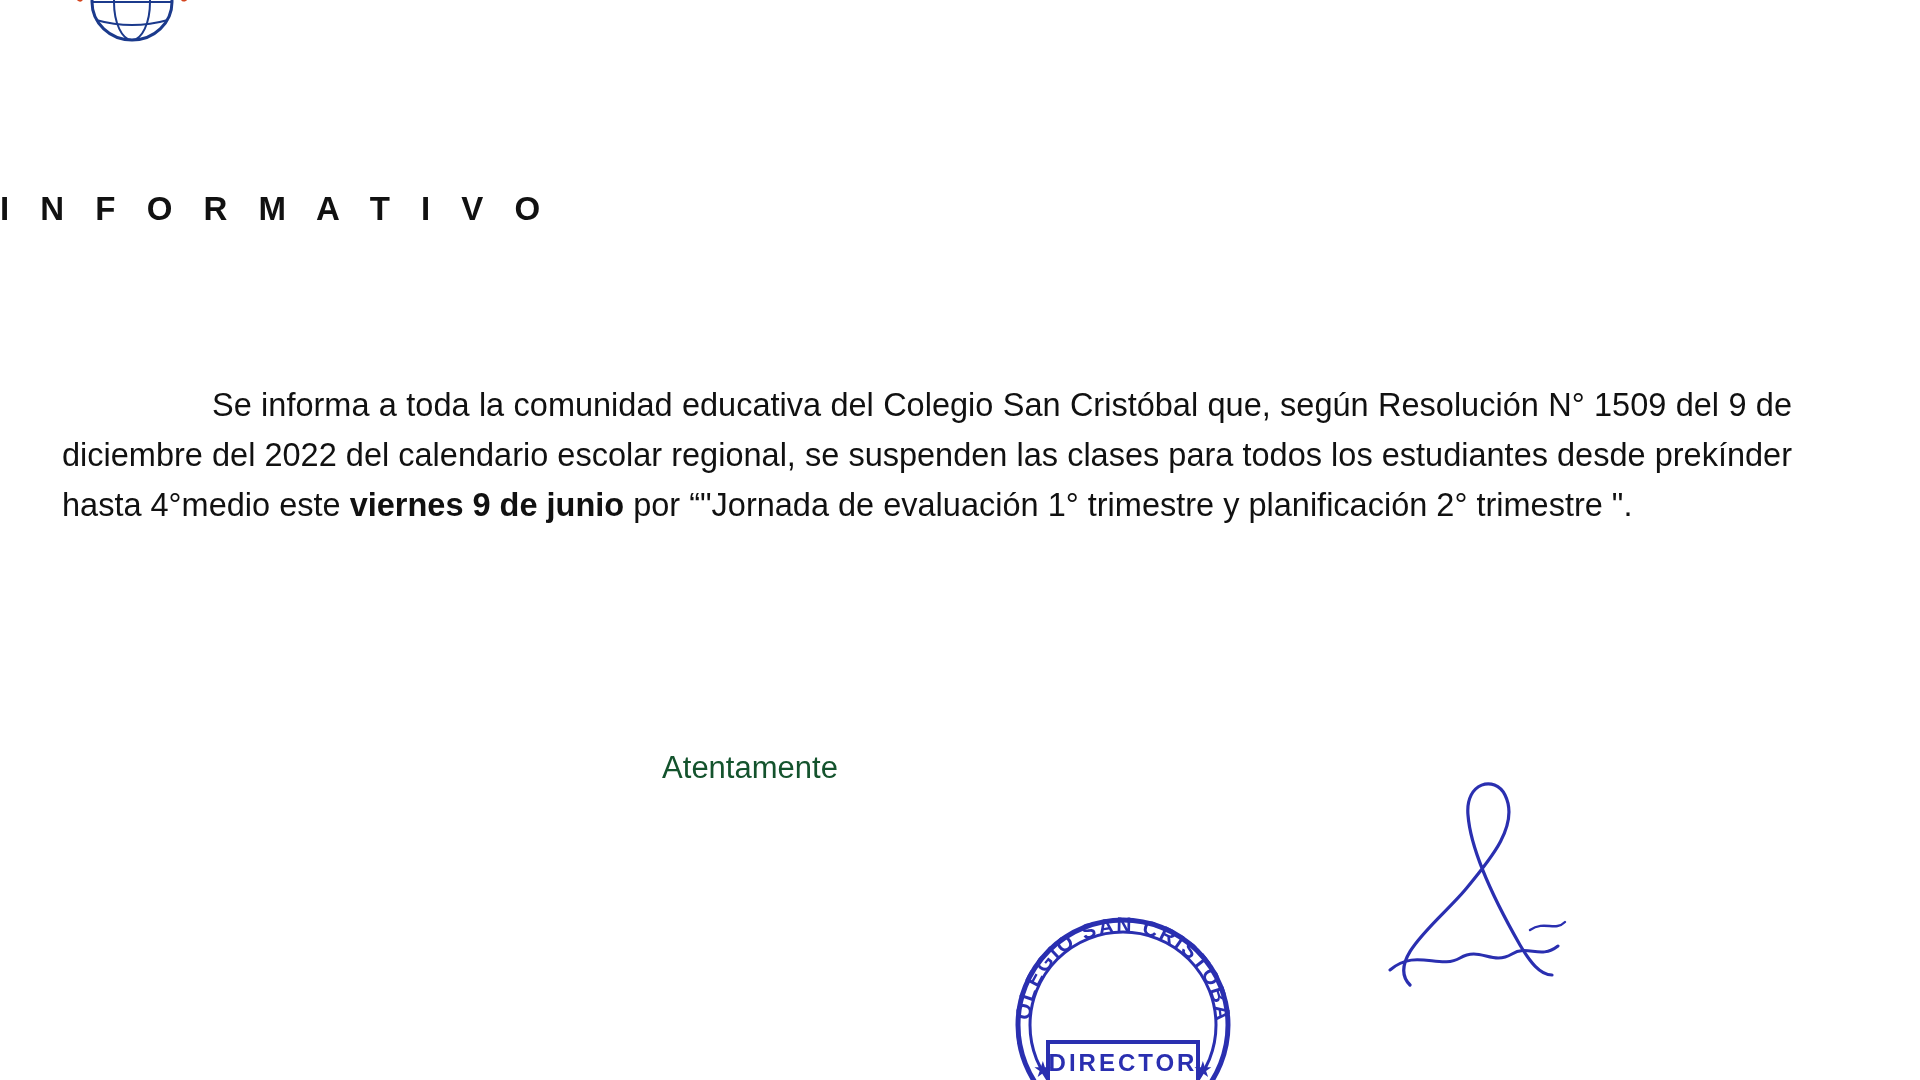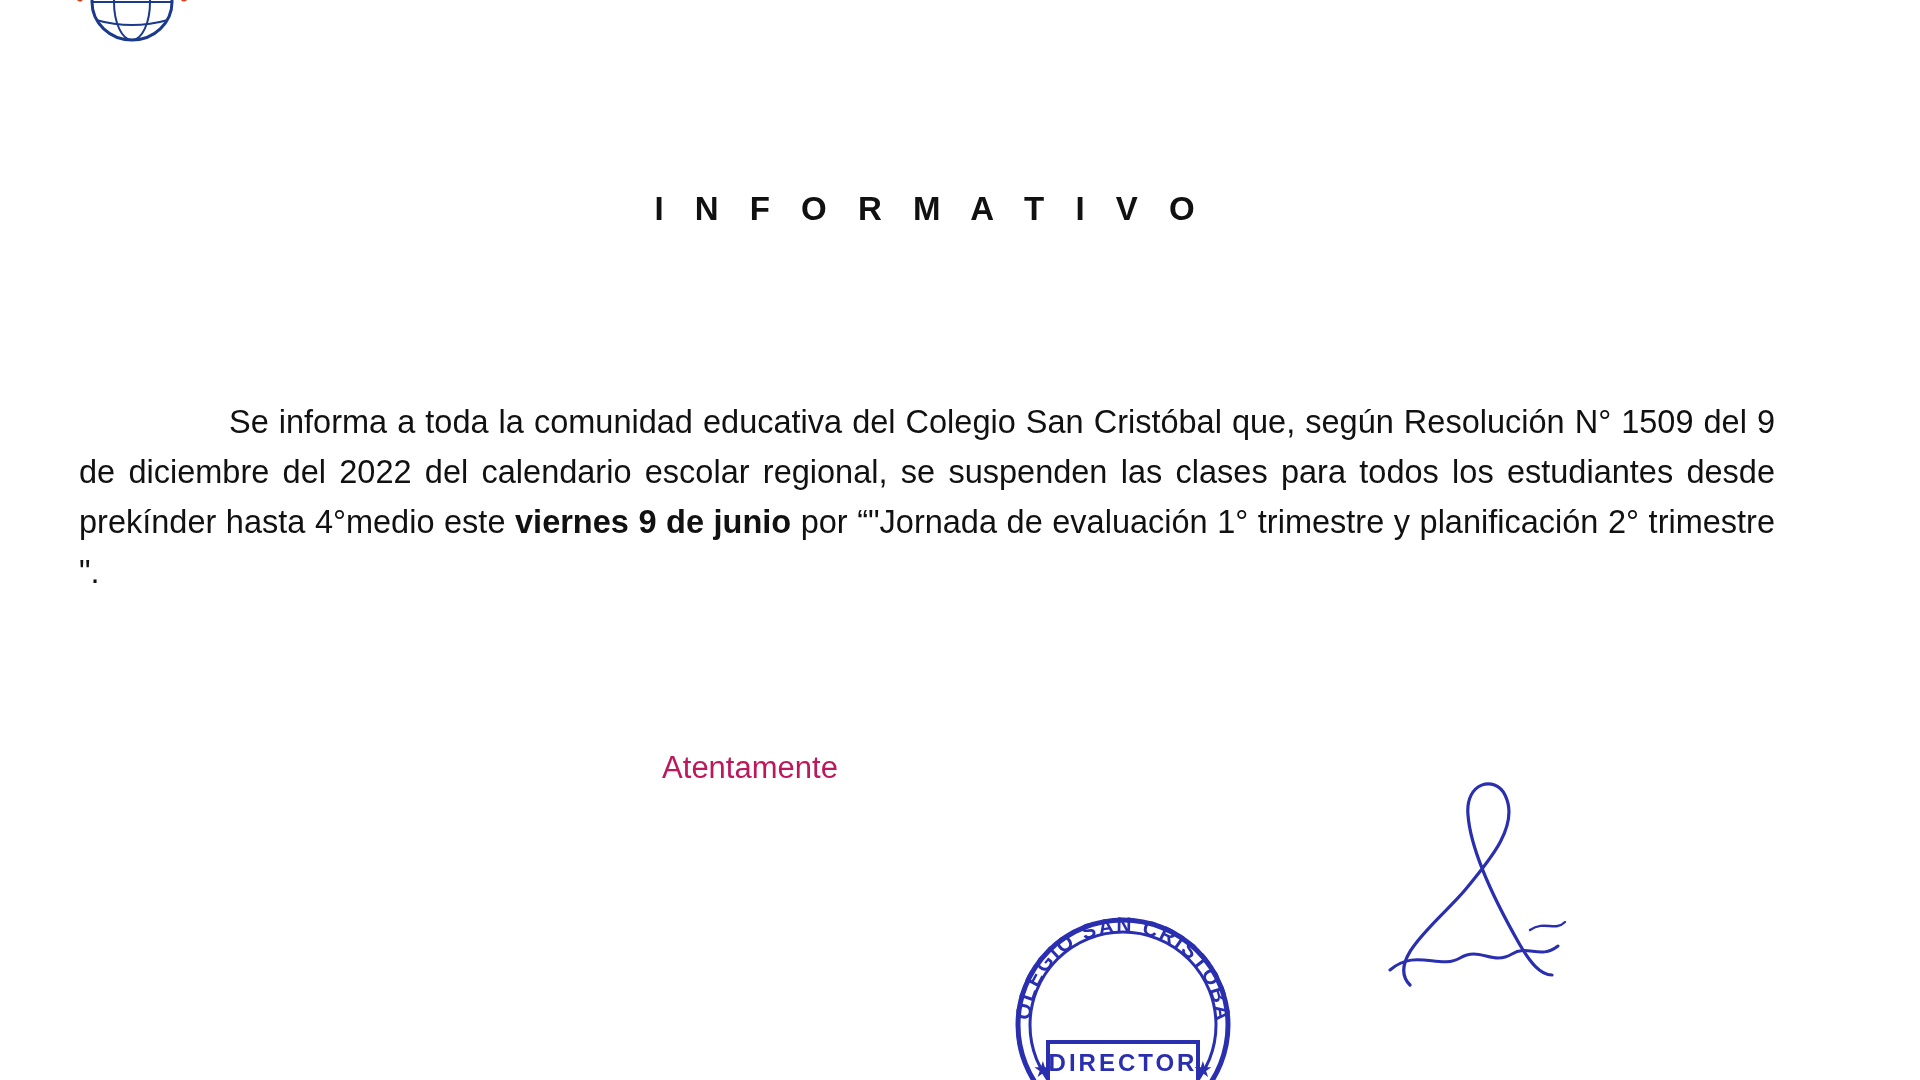--- a/index.html
+++ b/index.html
@@ -40,55 +40,54 @@
     width: 120px;
     height: 120px;
   }
 
   
   .doc-title {
     position: absolute;
     left: 0;
     top: 190px;
     width: 1860px;
-    text-align: center;
     font-size: 33px;
     font-weight: bold;
     letter-spacing: 11px;
     color: #111111;
   }
 
   
   .body-block {
     position: absolute;
     left: 62px;
     top: 380px;
     width: 1730px;
   }
 
   .para {
-    margin: 17px;
+    margin: 0;
     font-size: 32.5px;
     line-height: 50px;
     text-align: justify;
     text-justify: inter-word;
     color: #111111;
   }
   .para .indent { display: inline-block; width: 150px; }
   .bold { font-weight: bold; }
 
   
   .closing {
     position: absolute;
     left: 0;
     top: 750px;
     width: 1500px;
     text-align: center;
     font-size: 31px;
-    color: #be185d;
+    color: #14532d;
   }
 
   
   .stamp {
     position: absolute;
     left: 990px;
     top: 890px;
     width: 265px;
     height: 265px;
   }

